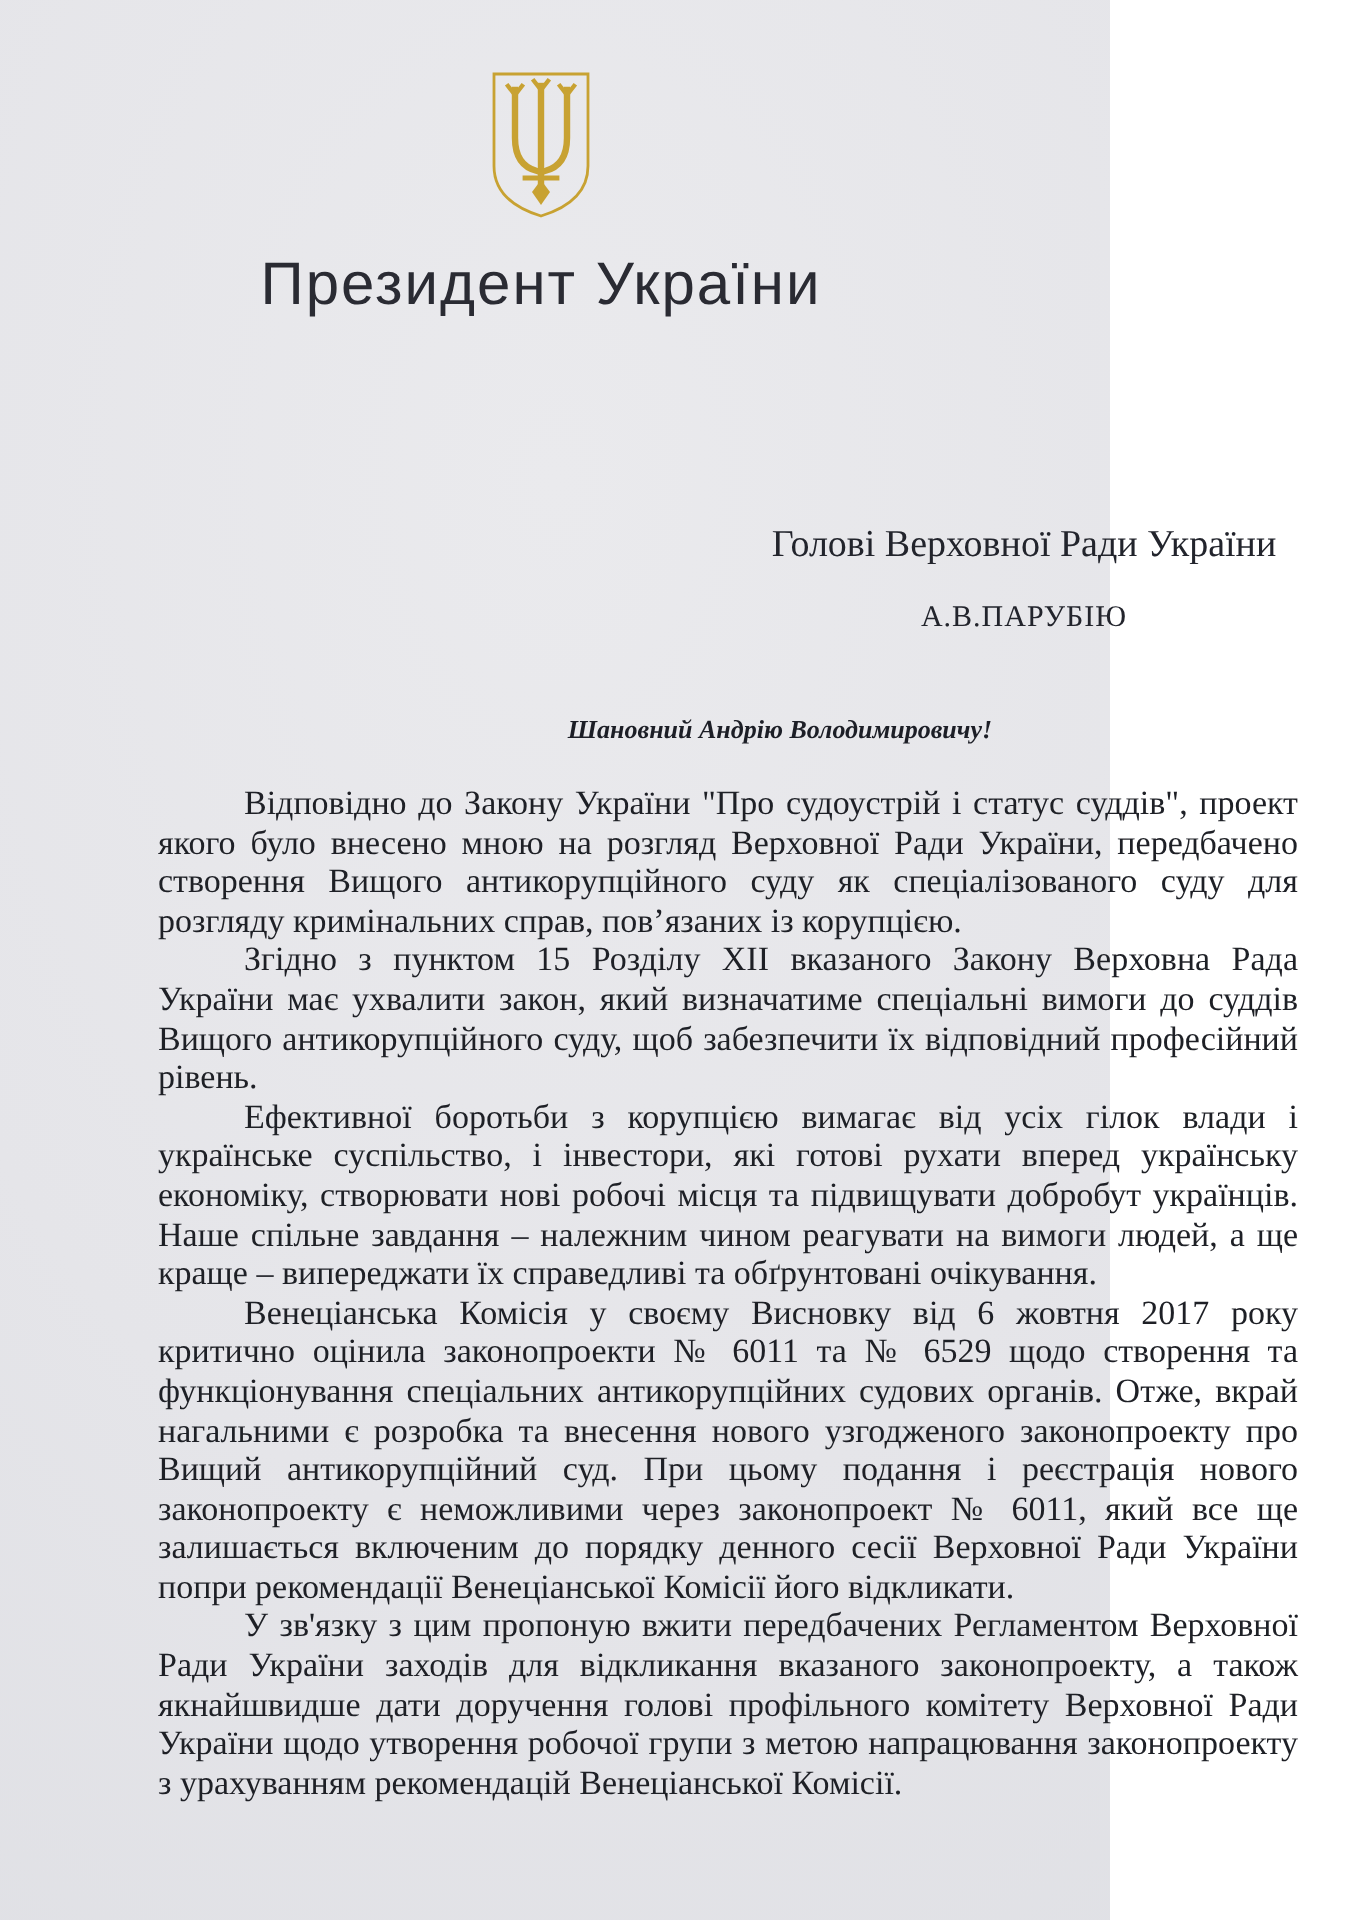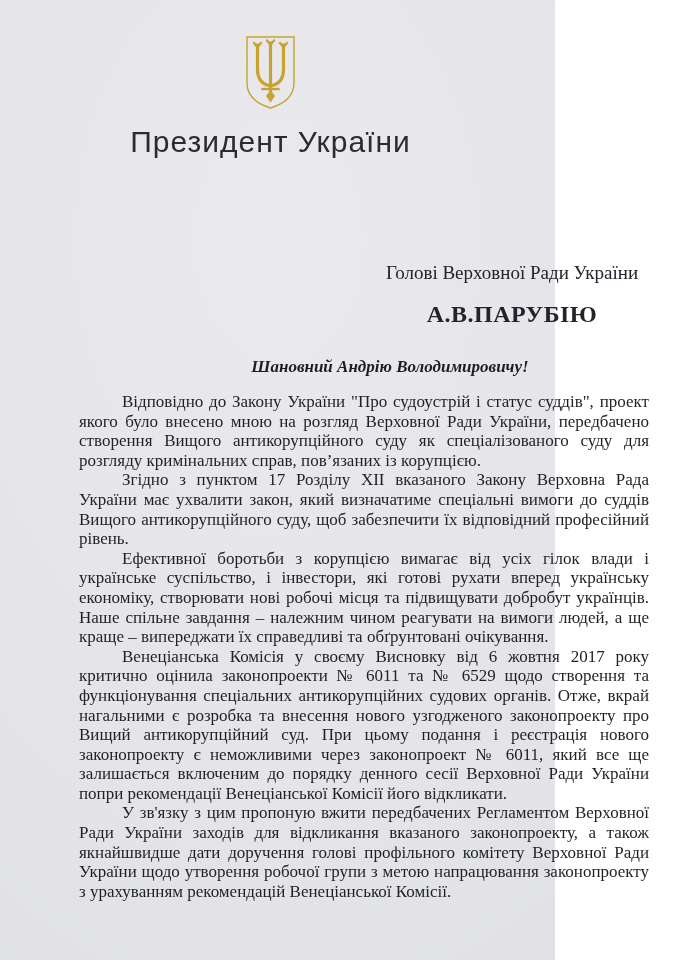--- a/index.html
+++ b/index.html
@@ -27,30 +27,30 @@
     color: #2a2b33;
   }
   .recipient {
     position: absolute; top: 262px; left: 378px; width: 268px;
     text-align: center;
     font-size: 19px;
     color: #22242c;
   }
   .recipient-name {
     margin-top: 17px;
-    font-weight: bold;
+    font-weight: normal;
     letter-spacing: 0.5px;
-    font-size: 24px;
+    font-size: 15px;
   }
   .salutation {
     position: absolute; top: 357px; left: 105px; width: 570px;
     text-align: center;
     font-weight: bold;
     font-style: italic;
-    font-size: 17px;
+    font-size: 13px;
     color: #1c1e26;
   }
   .body-text {
     position: absolute; top: 392px; left: 79px; width: 570px;
     text-align: justify;
     font-size: 17px;
     line-height: 19.6px;
     color: #1e2026;
   }
   .body-text p { margin: 0; text-indent: 43px; }
@@ -81,19 +81,19 @@
 
   <div class="recipient">
     <div class="recipient-role">Голові Верховної Ради України</div>
     <div class="recipient-name">А.В.ПАРУБІЮ</div>
   </div>
 
   <div class="salutation">Шановний Андрію Володимировичу!</div>
 
   <div class="body-text">
     <p>Відповідно до Закону України "Про судоустрій і статус суддів", проект якого було внесено мною на розгляд Верховної Ради України, передбачено створення Вищого антикорупційного суду як спеціалізованого суду для розгляду кримінальних справ, пов’язаних із корупцією.</p>
-    <p>Згідно з пунктом 17 Розділу XII вказаного Закону Верховна Рада України має ухвалити закон, який визначатиме спеціальні вимоги до суддів Вищого антикорупційного суду, щоб забезпечити їх відповідний професійний рівень.</p>
+    <p>Згідно з пунктом 15 Розділу XII вказаного Закону Верховна Рада України має ухвалити закон, який визначатиме спеціальні вимоги до суддів Вищого антикорупційного суду, щоб забезпечити їх відповідний професійний рівень.</p>
     <p>Ефективної боротьби з корупцією вимагає від усіх гілок влади і українське суспільство, і інвестори, які готові рухати вперед українську економіку, створювати нові робочі місця та підвищувати добробут українців. Наше спільне завдання – належним чином реагувати на вимоги людей, а ще краще – випереджати їх справедливі та обґрунтовані очікування.</p>
     <p>Венеціанська Комісія у своєму Висновку від 6 жовтня 2017 року критично оцінила законопроекти № 6011 та № 6529 щодо створення та функціонування спеціальних антикорупційних судових органів. Отже, вкрай нагальними є розробка та внесення нового узгодженого законопроекту про Вищий антикорупційний суд. При цьому подання і реєстрація нового законопроекту є неможливими через законопроект № 6011, який все ще залишається включеним до порядку денного сесії Верховної Ради України попри рекомендації Венеціанської Комісії його відкликати.</p>
     <p>У зв'язку з цим пропоную вжити передбачених Регламентом Верховної Ради України заходів для відкликання вказаного законопроекту, а також якнайшвидше дати доручення голові профільного комітету Верховної Ради України щодо утворення робочої групи з метою напрацювання законопроекту з урахуванням рекомендацій Венеціанської Комісії.</p>
   </div>
 
 </div>
 
 </body></html>

